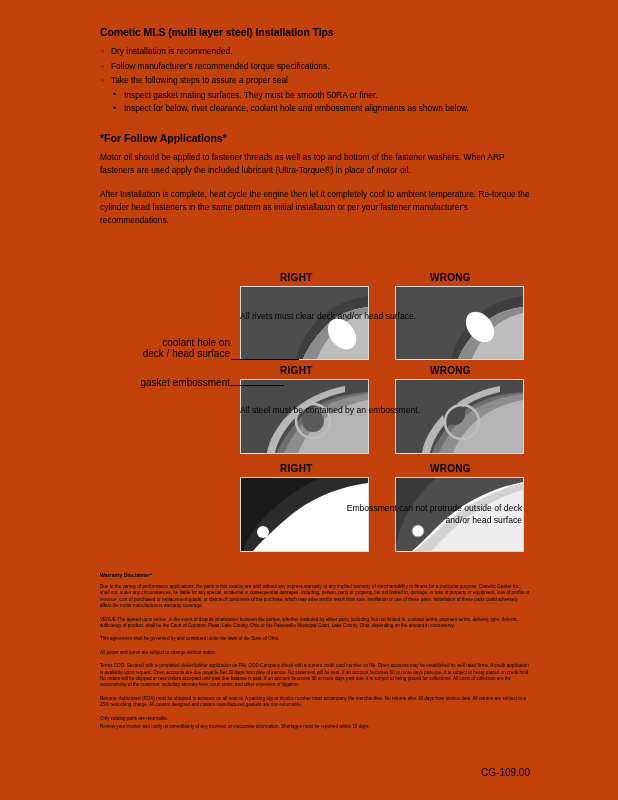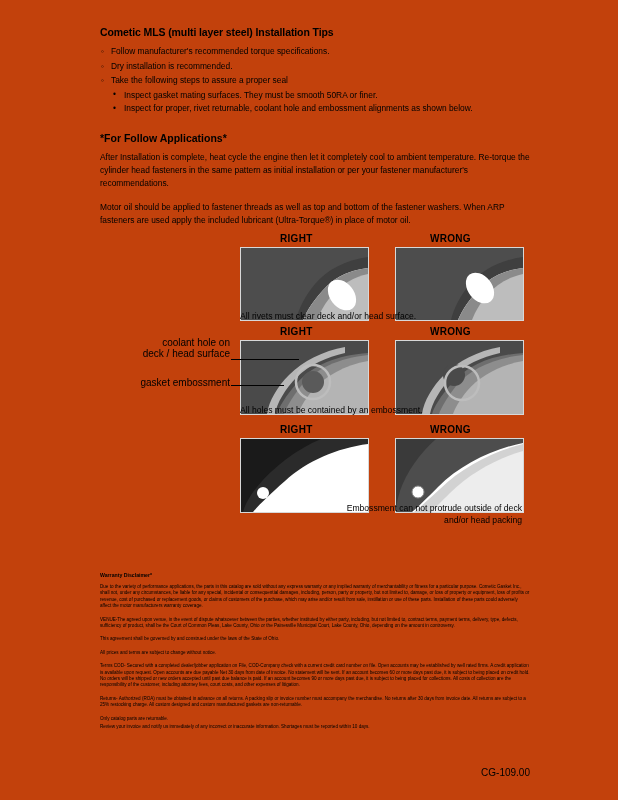--- a/index.html
+++ b/index.html
@@ -83,20 +83,21 @@
   }
   p.body.last { margin-bottom: 0; }
 
   
   .figgroup {
     position: absolute;
   }
   .fig-labels {
     position: relative;
     height: 14px;
+    margin-top: 39px;
   }
   .fig-label {
     position: absolute;
     font-size: 10px;
     font-weight: bold;
     letter-spacing: 0.3px;
   }
   .panels {
     position: relative;
   }
@@ -152,34 +153,34 @@
 </style>
 </head>
 <body>
 
 <div class="page">
 
   <div class="content">
     <h1 class="title">Cometic MLS (multi layer steel) Installation Tips</h1>
 
     <ul class="bullets">
+      <li><span>Dry installation is recommended.</span></li>
       <li><span>Follow manufacturer's recommended torque specifications.</span></li>
-      <li><span>Dry installation is recommended.</span></li>
       <li>
         <span>Take the following steps to assure a proper seal</span>
         <ul class="sub">
           <li><span>Inspect gasket mating surfaces.  They must be smooth 50RA or finer.</span></li>
-          <li><span>Inspect for proper, rivet returnable, coolant hole and embossment alignments as shown below.</span></li>
+          <li><span>Inspect for below, rivet clearance, coolant hole and embossment alignments as shown below.</span></li>
         </ul>
       </li>
     </ul>
 
     <h2 class="subtitle">*For Follow Applications*</h2>
+    <p class="body">Motor oil should be applied to fastener threads as well as top and bottom of the fastener washers.  When ARP fasteners are used apply the included lubricant (Ultra-Torque®) in place of motor oil.</p>
     <p class="body">After Installation is complete, heat cycle the engine then let it completely cool to ambient temperature. Re-torque the cylinder head fasteners in the same pattern as initial installation or per your fastener manufacturer's recommendations.</p>
-    <p class="body">Motor oil should be applied to fastener threads as well as top and bottom of the fastener washers.  When ARP fasteners are used apply the included lubricant (Ultra-Torque®) in place of motor oil.</p>
   </div>
 
   <div class="figgroup" style="left:240px; top:233px; width:282px;">
     <div class="fig-labels">
       <div class="fig-label" style="left:40px; top:0;">RIGHT</div>
       <div class="fig-label" style="left:190px; top:0;">WRONG</div>
     </div>
 
     <div class="panels" style="height:73px;">
 
@@ -235,21 +236,21 @@
           <path d="M0,0 L127,0 L127,12 C96,14 72,24 56,42 C44,56 38,66 36,73 L0,73 Z" fill="#4a4a4a"></path>
           <path d="M127,14 C98,17 74,28 60,45 C50,58 45,67 43,73 L127,73 Z" fill="#8d8d8d"></path>
           <path d="M127,20 C104,24 84,35 71,50 C63,60 59,67 57,73 L127,73 Z" fill="#b4b4b4"></path>
           <path d="M34,73 C36,62 44,48 56,36 C68,24 86,16 104,12 L104,6 C82,10 62,20 48,34 C36,46 28,60 26,73 Z" fill="#c9c9c9" opacity="0.85"></path>
           <ellipse cx="58" cy="34" rx="11" ry="11" fill="#4a4a4a"></ellipse>
           <ellipse cx="66" cy="42" rx="17" ry="17" fill="none" stroke="#bdbdbd" stroke-width="2.5"></ellipse>
         </svg>
       </div>
     </div>
 
-    <div class="caption" style="left:0; top:79px; width:282px;">All holes must be contained by an embossment.</div>
+    <div class="caption" style="left:0; top:79px; width:282px;">All steel must be contained by an embossment.</div>
   </div>
 
   <div class="annot" style="left:110px; top:337px; width:120px;">
     <span>coolant hole on</span><br>
     <span>deck / head surface</span>
   </div>
   <div class="leader" style="left:231px; top:359px; width:68px;"></div>
 
   <div class="annot" style="left:100px; top:377px; width:130px;">
     <span>gasket embossment</span>
@@ -279,21 +280,21 @@
           <path d="M0,0 L40,0 C24,14 10,34 4,52 C1,62 0,68 0,73 Z" fill="#3a3a3a"></path>
           <path d="M127,5 C98,12 66,28 44,50 C30,63 22,70 18,73 L127,73 Z" fill="#d2d2d2"></path>
           <path d="M127,12 C102,19 74,34 54,54 C44,64 38,70 35,73 L127,73 Z" fill="#ededed"></path>
           <circle cx="22" cy="53" r="6" fill="#ffffff" stroke="#8a8a8a" stroke-width="1"></circle>
         </svg>
       </div>
     </div>
 
     <div class="caption" style="left:0; top:79px; width:282px;text-align:right;">
       <span>Embossment can not protrude outside of deck</span><br>
-      <span>and/or head packing</span>
+      <span>and/or head surface</span>
     </div>
   </div>
 
   <div class="disclaimer">
     <h3>Warranty Disclaimer*</h3>
     <p>Due to the variety of performance applications, the parts in this catalog are sold without any express warranty or any implied warranty of merchantability or fitness for a particular purpose.  Cometic Gasket Inc., shall not, under any circumstances, be liable for any special, incidental or consequential damages, including, person, party or property, but not limited to, damage, or loss of property or equipment, loss of profits or revenue, cost of purchased or replacement goods, or claims of customers of the purchase, which may arise and/or result from sale, instillation or use of these parts.  Installation of these parts could adversely affect the motor manufacturers warranty coverage.</p>
     <p>VENUE-The agreed upon venue, in the event of dispute whatsoever between the parties, whether instituted by either party, including, but not limited to, contract terms, payment terms, delivery, type, defects, sufficiency of product, shall be the Court of Common Pleas, Lake County, Ohio or the Painesville Municipal Court, Lake County, Ohio, depending on the amount in controversy.</p>
     <p>This agreement shall be governed by and construed under the laws of the State of Ohio.</p>
     <p>All prices and terms are subject to change without notice.</p>
     <p>Terms COD- Secured with a completed dealer/jobber application on File, COD-Company check with a current credit card number on file.  Open accounts may be established by well rated firms.  A credit application is available upon request.  Open accounts are due payable Net 30 days from date of invoice.  No statement will be sent.  If an account becomes 60 or more days past due, it is subject to being placed on credit hold.  No orders will be shipped or new orders accepted until past due balance is paid.  If an account becomes 90 or more days past due, it is subject to being placed for collections.  All costs of collection are the responsibility of the customer, including attorney fees, court costs, and other expenses of litigation.</p>

